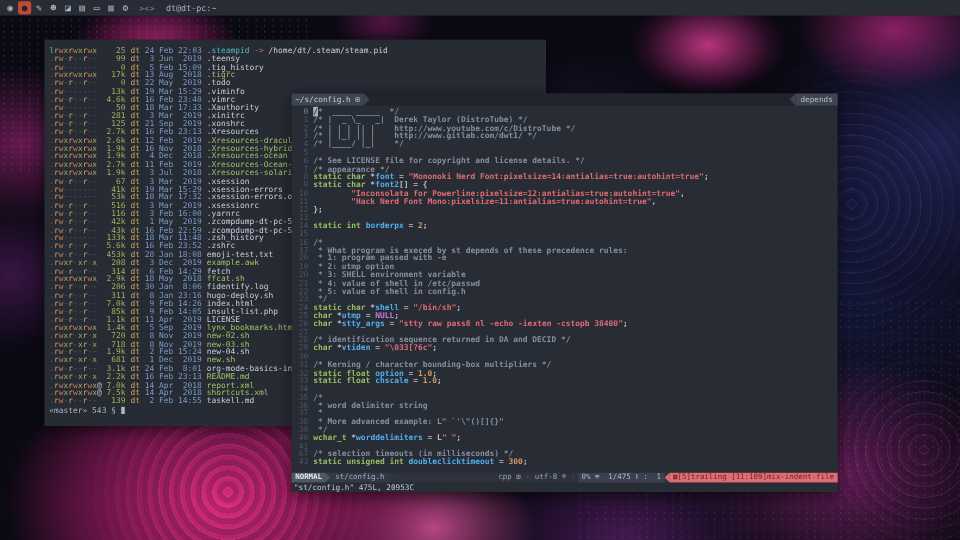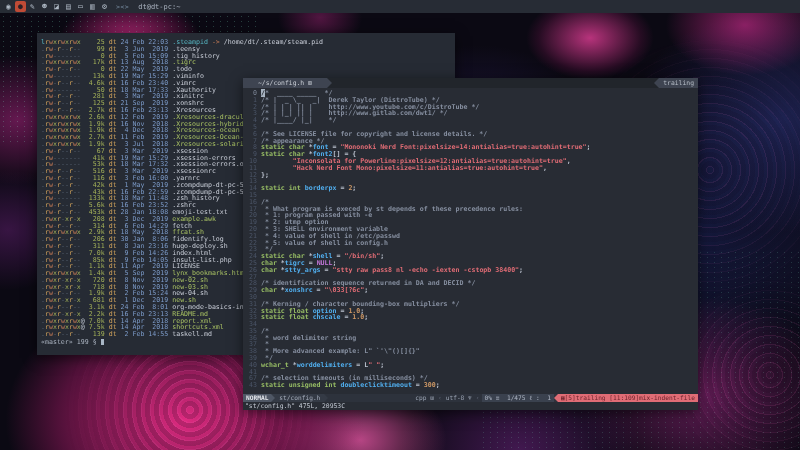--- a/index.html
+++ b/index.html
@@ -57,21 +57,21 @@
   .fn-exec{color:#a8c163}
   .fn-symlink{color:#56b6c2}
   .fn-arrow{color:#c77b55}
   .fn-target{color:#c9ced8}
   .prompt{height:6.8px;line-height:6.8px;font-size:6.6px;color:#a9b2bf;white-space:pre;margin-top:1px;}
   .cursor-block{display:inline-block;width:3.8px;height:6px;background:#a9b7c6;vertical-align:-1px;}
 
   
   #term-vim{left:243px;top:78px;width:455px;height:332px;background:#282c34;z-index:3;display:flex;flex-direction:column;}
   .tabline{height:10px;background:#21252b;display:flex;align-items:stretch;font-size:6.4px;line-height:10px;flex:none;}
-  .tab{background:#3e4451;color:#c8cdd5;padding:0 15px;white-space:pre;}
+  .tab{background:#3e4451;color:#c8cdd5;padding:0 3px;white-space:pre;}
   .arr-r{width:0;height:0;border-top:5px solid transparent;border-bottom:5px solid transparent;border-left:5px solid #3e4451;}
   .arr-l{width:0;height:0;border-top:5px solid transparent;border-bottom:5px solid transparent;border-right:5px solid #3e4451;}
   .tab-spacer{flex:1;}
   .buffers{background:#3e4451;color:#b6bdc7;padding:0 4px;white-space:pre;}
   .vim-body{flex:1;padding-top:2px;overflow:hidden;}
   .vim-line{height:6.8px;line-height:6.8px;font-size:6.6px;display:flex;white-space:pre;}
   .gutter{width:14px;text-align:right;color:#4b5568;padding-right:4px;flex:none;}
   .gutter.cur{color:#7e8798;}
   .code{white-space:pre;font-weight:bold;}
   .tok-c{color:#868fa0}.tok-k{color:#98be65}.tok-i{color:#51afef}.tok-s{color:#e06c75}
@@ -157,30 +157,30 @@
         <div class="file-row"><span><span class="pm-d">.</span><span class="pm-r">r</span><span class="pm-w">w</span><span class="pm-x">x</span><span class="pm-r">r</span><span class="pm-d">-</span><span class="pm-x">x</span><span class="pm-r">r</span><span class="pm-d">-</span><span class="pm-x">x</span><span class="pm-a"> </span></span><span class="col-size">  720</span><span class="col-owner"> dt </span><span class="col-date"> 8 Nov  2019 </span><span class="fn-exec">new-02.sh</span></div>
         <div class="file-row"><span><span class="pm-d">.</span><span class="pm-r">r</span><span class="pm-w">w</span><span class="pm-x">x</span><span class="pm-r">r</span><span class="pm-d">-</span><span class="pm-x">x</span><span class="pm-r">r</span><span class="pm-d">-</span><span class="pm-x">x</span><span class="pm-a"> </span></span><span class="col-size">  718</span><span class="col-owner"> dt </span><span class="col-date"> 8 Nov  2019 </span><span class="fn-exec">new-03.sh</span></div>
         <div class="file-row"><span><span class="pm-d">.</span><span class="pm-r">r</span><span class="pm-w">w</span><span class="pm-d">-</span><span class="pm-r">r</span><span class="pm-d">-</span><span class="pm-d">-</span><span class="pm-r">r</span><span class="pm-d">-</span><span class="pm-d">-</span><span class="pm-a"> </span></span><span class="col-size"> 1.9k</span><span class="col-owner"> dt </span><span class="col-date"> 2 Feb 15:24 </span><span class="fn-plain">new-04.sh</span></div>
         <div class="file-row"><span><span class="pm-d">.</span><span class="pm-r">r</span><span class="pm-w">w</span><span class="pm-x">x</span><span class="pm-r">r</span><span class="pm-d">-</span><span class="pm-x">x</span><span class="pm-r">r</span><span class="pm-d">-</span><span class="pm-x">x</span><span class="pm-a"> </span></span><span class="col-size">  681</span><span class="col-owner"> dt </span><span class="col-date"> 1 Dec  2019 </span><span class="fn-exec">new.sh</span></div>
         <div class="file-row"><span><span class="pm-d">.</span><span class="pm-r">r</span><span class="pm-w">w</span><span class="pm-d">-</span><span class="pm-r">r</span><span class="pm-d">-</span><span class="pm-d">-</span><span class="pm-r">r</span><span class="pm-d">-</span><span class="pm-d">-</span><span class="pm-a"> </span></span><span class="col-size"> 3.1k</span><span class="col-owner"> dt </span><span class="col-date">24 Feb  8:01 </span><span class="fn-plain">org-mode-basics-in-doom-e</span></div>
         <div class="file-row"><span><span class="pm-d">.</span><span class="pm-r">r</span><span class="pm-w">w</span><span class="pm-x">x</span><span class="pm-r">r</span><span class="pm-d">-</span><span class="pm-x">x</span><span class="pm-r">r</span><span class="pm-d">-</span><span class="pm-x">x</span><span class="pm-a"> </span></span><span class="col-size"> 2.2k</span><span class="col-owner"> dt </span><span class="col-date">16 Feb 23:13 </span><span class="fn-exec">README.md</span></div>
         <div class="file-row"><span><span class="pm-d">.</span><span class="pm-r">r</span><span class="pm-w">w</span><span class="pm-x">x</span><span class="pm-r">r</span><span class="pm-w">w</span><span class="pm-x">x</span><span class="pm-r">r</span><span class="pm-w">w</span><span class="pm-x">x</span><span class="pm-a">@</span></span><span class="col-size"> 7.0k</span><span class="col-owner"> dt </span><span class="col-date">14 Apr  2018 </span><span class="fn-exec">report.xml</span></div>
         <div class="file-row"><span><span class="pm-d">.</span><span class="pm-r">r</span><span class="pm-w">w</span><span class="pm-x">x</span><span class="pm-r">r</span><span class="pm-w">w</span><span class="pm-x">x</span><span class="pm-r">r</span><span class="pm-w">w</span><span class="pm-x">x</span><span class="pm-a">@</span></span><span class="col-size"> 7.5k</span><span class="col-owner"> dt </span><span class="col-date">14 Apr  2018 </span><span class="fn-exec">shortcuts.xml</span></div>
         <div class="file-row"><span><span class="pm-d">.</span><span class="pm-r">r</span><span class="pm-w">w</span><span class="pm-d">-</span><span class="pm-r">r</span><span class="pm-d">-</span><span class="pm-d">-</span><span class="pm-r">r</span><span class="pm-d">-</span><span class="pm-d">-</span><span class="pm-a"> </span></span><span class="col-size">  139</span><span class="col-owner"> dt </span><span class="col-date"> 2 Feb 14:55 </span><span class="fn-plain">taskell.md</span></div>
       </div>
-    <div class="prompt"><span>«master»</span> <span>199</span> <span>§</span> <span class="cursor-block"></span></div>
+    <div class="prompt"><span>«master»</span> <span>543</span> <span>§</span> <span class="cursor-block"></span></div>
   </div>
 
   <div class="term" id="term-vim">
     <div class="tabline">
       <span class="tab"><span>~/s/config.h</span> <span>⊞</span></span>
       <span class="arr-r"></span>
       <span class="tab-spacer"></span>
       <span class="arr-l"></span>
-      <span class="buffers">trailing</span>
+      <span class="buffers">depends</span>
     </div>
     <div class="vim-body" id="vim-body">
         <div class="vim-line"><span class="gutter cur">0</span><span class="code"><span class="tok-c vcursor">/</span><span class="tok-c">*  ____ _____  */</span></span></div>
         <div class="vim-line"><span class="gutter">1</span><span class="code"><span class="tok-c">/* |  _ \_   _|  Derek Taylor (DistroTube) */</span></span></div>
         <div class="vim-line"><span class="gutter">2</span><span class="code"><span class="tok-c">/* | | | || |    http://www.youtube.com/c/DistroTube */</span></span></div>
         <div class="vim-line"><span class="gutter">3</span><span class="code"><span class="tok-c">/* | |_| || |    http://www.gitlab.com/dwt1/ */</span></span></div>
         <div class="vim-line"><span class="gutter">4</span><span class="code"><span class="tok-c">/* |____/ |_|    */</span></span></div>
         <div class="vim-line"><span class="gutter">5</span><span class="code"></span></div>
         <div class="vim-line"><span class="gutter">6</span><span class="code"><span class="tok-c">/* See LICENSE file for copyright and license details. */</span></span></div>
         <div class="vim-line"><span class="gutter">7</span><span class="code"><span class="tok-c">/* appearance */</span></span></div>
@@ -194,25 +194,25 @@
         <div class="vim-line"><span class="gutter">15</span><span class="code"></span></div>
         <div class="vim-line"><span class="gutter">16</span><span class="code"><span class="tok-c">/*</span></span></div>
         <div class="vim-line"><span class="gutter">17</span><span class="code"><span class="tok-c"> * What program is execed by st depends of these precedence rules:</span></span></div>
         <div class="vim-line"><span class="gutter">20</span><span class="code"><span class="tok-c"> * 1: program passed with -e</span></span></div>
         <div class="vim-line"><span class="gutter">19</span><span class="code"><span class="tok-c"> * 2: utmp option</span></span></div>
         <div class="vim-line"><span class="gutter">20</span><span class="code"><span class="tok-c"> * 3: SHELL environment variable</span></span></div>
         <div class="vim-line"><span class="gutter">21</span><span class="code"><span class="tok-c"> * 4: value of shell in /etc/passwd</span></span></div>
         <div class="vim-line"><span class="gutter">22</span><span class="code"><span class="tok-c"> * 5: value of shell in config.h</span></span></div>
         <div class="vim-line"><span class="gutter">23</span><span class="code"><span class="tok-c"> */</span></span></div>
         <div class="vim-line"><span class="gutter">24</span><span class="code"><span class="tok-k">static char</span><span class="tok-p"> *</span><span class="tok-i">shell</span><span class="tok-p"> = </span><span class="tok-s">"/bin/sh"</span><span class="tok-p">;</span></span></div>
-        <div class="vim-line"><span class="gutter">25</span><span class="code"><span class="tok-k">char</span><span class="tok-p"> *</span><span class="tok-i">tigrc</span><span class="tok-p"> = </span><span class="tok-u">NULL</span><span class="tok-p">;</span></span></div>
+        <div class="vim-line"><span class="gutter">25</span><span class="code"><span class="tok-k">char</span><span class="tok-p"> *</span><span class="tok-i">utmp</span><span class="tok-p"> = </span><span class="tok-u">NULL</span><span class="tok-p">;</span></span></div>
         <div class="vim-line"><span class="gutter">26</span><span class="code"><span class="tok-k">char</span><span class="tok-p"> *</span><span class="tok-i">stty_args</span><span class="tok-p"> = </span><span class="tok-s">"stty raw pass8 nl -echo -iexten -cstopb 38400"</span><span class="tok-p">;</span></span></div>
         <div class="vim-line"><span class="gutter">27</span><span class="code"></span></div>
         <div class="vim-line"><span class="gutter">28</span><span class="code"><span class="tok-c">/* identification sequence returned in DA and DECID */</span></span></div>
-        <div class="vim-line"><span class="gutter">29</span><span class="code"><span class="tok-k">char</span><span class="tok-p"> *</span><span class="tok-i">xonshrc</span><span class="tok-p"> = </span><span class="tok-s">"\033[?6c"</span><span class="tok-p">;</span></span></div>
+        <div class="vim-line"><span class="gutter">29</span><span class="code"><span class="tok-k">char</span><span class="tok-p"> *</span><span class="tok-i">vtiden</span><span class="tok-p"> = </span><span class="tok-s">"\033[?6c"</span><span class="tok-p">;</span></span></div>
         <div class="vim-line"><span class="gutter">30</span><span class="code"></span></div>
         <div class="vim-line"><span class="gutter">31</span><span class="code"><span class="tok-c">/* Kerning / character bounding-box multipliers */</span></span></div>
         <div class="vim-line"><span class="gutter">32</span><span class="code"><span class="tok-k">static float</span><span class="tok-p"> </span><span class="tok-i">option</span><span class="tok-p"> = </span><span class="tok-n">1.0</span><span class="tok-p">;</span></span></div>
         <div class="vim-line"><span class="gutter">33</span><span class="code"><span class="tok-k">static float</span><span class="tok-p"> </span><span class="tok-i">chscale</span><span class="tok-p"> = </span><span class="tok-n">1.0</span><span class="tok-p">;</span></span></div>
         <div class="vim-line"><span class="gutter">34</span><span class="code"></span></div>
         <div class="vim-line"><span class="gutter">35</span><span class="code"><span class="tok-c">/*</span></span></div>
         <div class="vim-line"><span class="gutter">36</span><span class="code"><span class="tok-c"> * word delimiter string</span></span></div>
         <div class="vim-line"><span class="gutter">37</span><span class="code"><span class="tok-c"> *</span></span></div>
         <div class="vim-line"><span class="gutter">38</span><span class="code"><span class="tok-c"> * More advanced example: L" `'\"()[]{}"</span></span></div>
         <div class="vim-line"><span class="gutter">39</span><span class="code"><span class="tok-c"> */</span></span></div>

